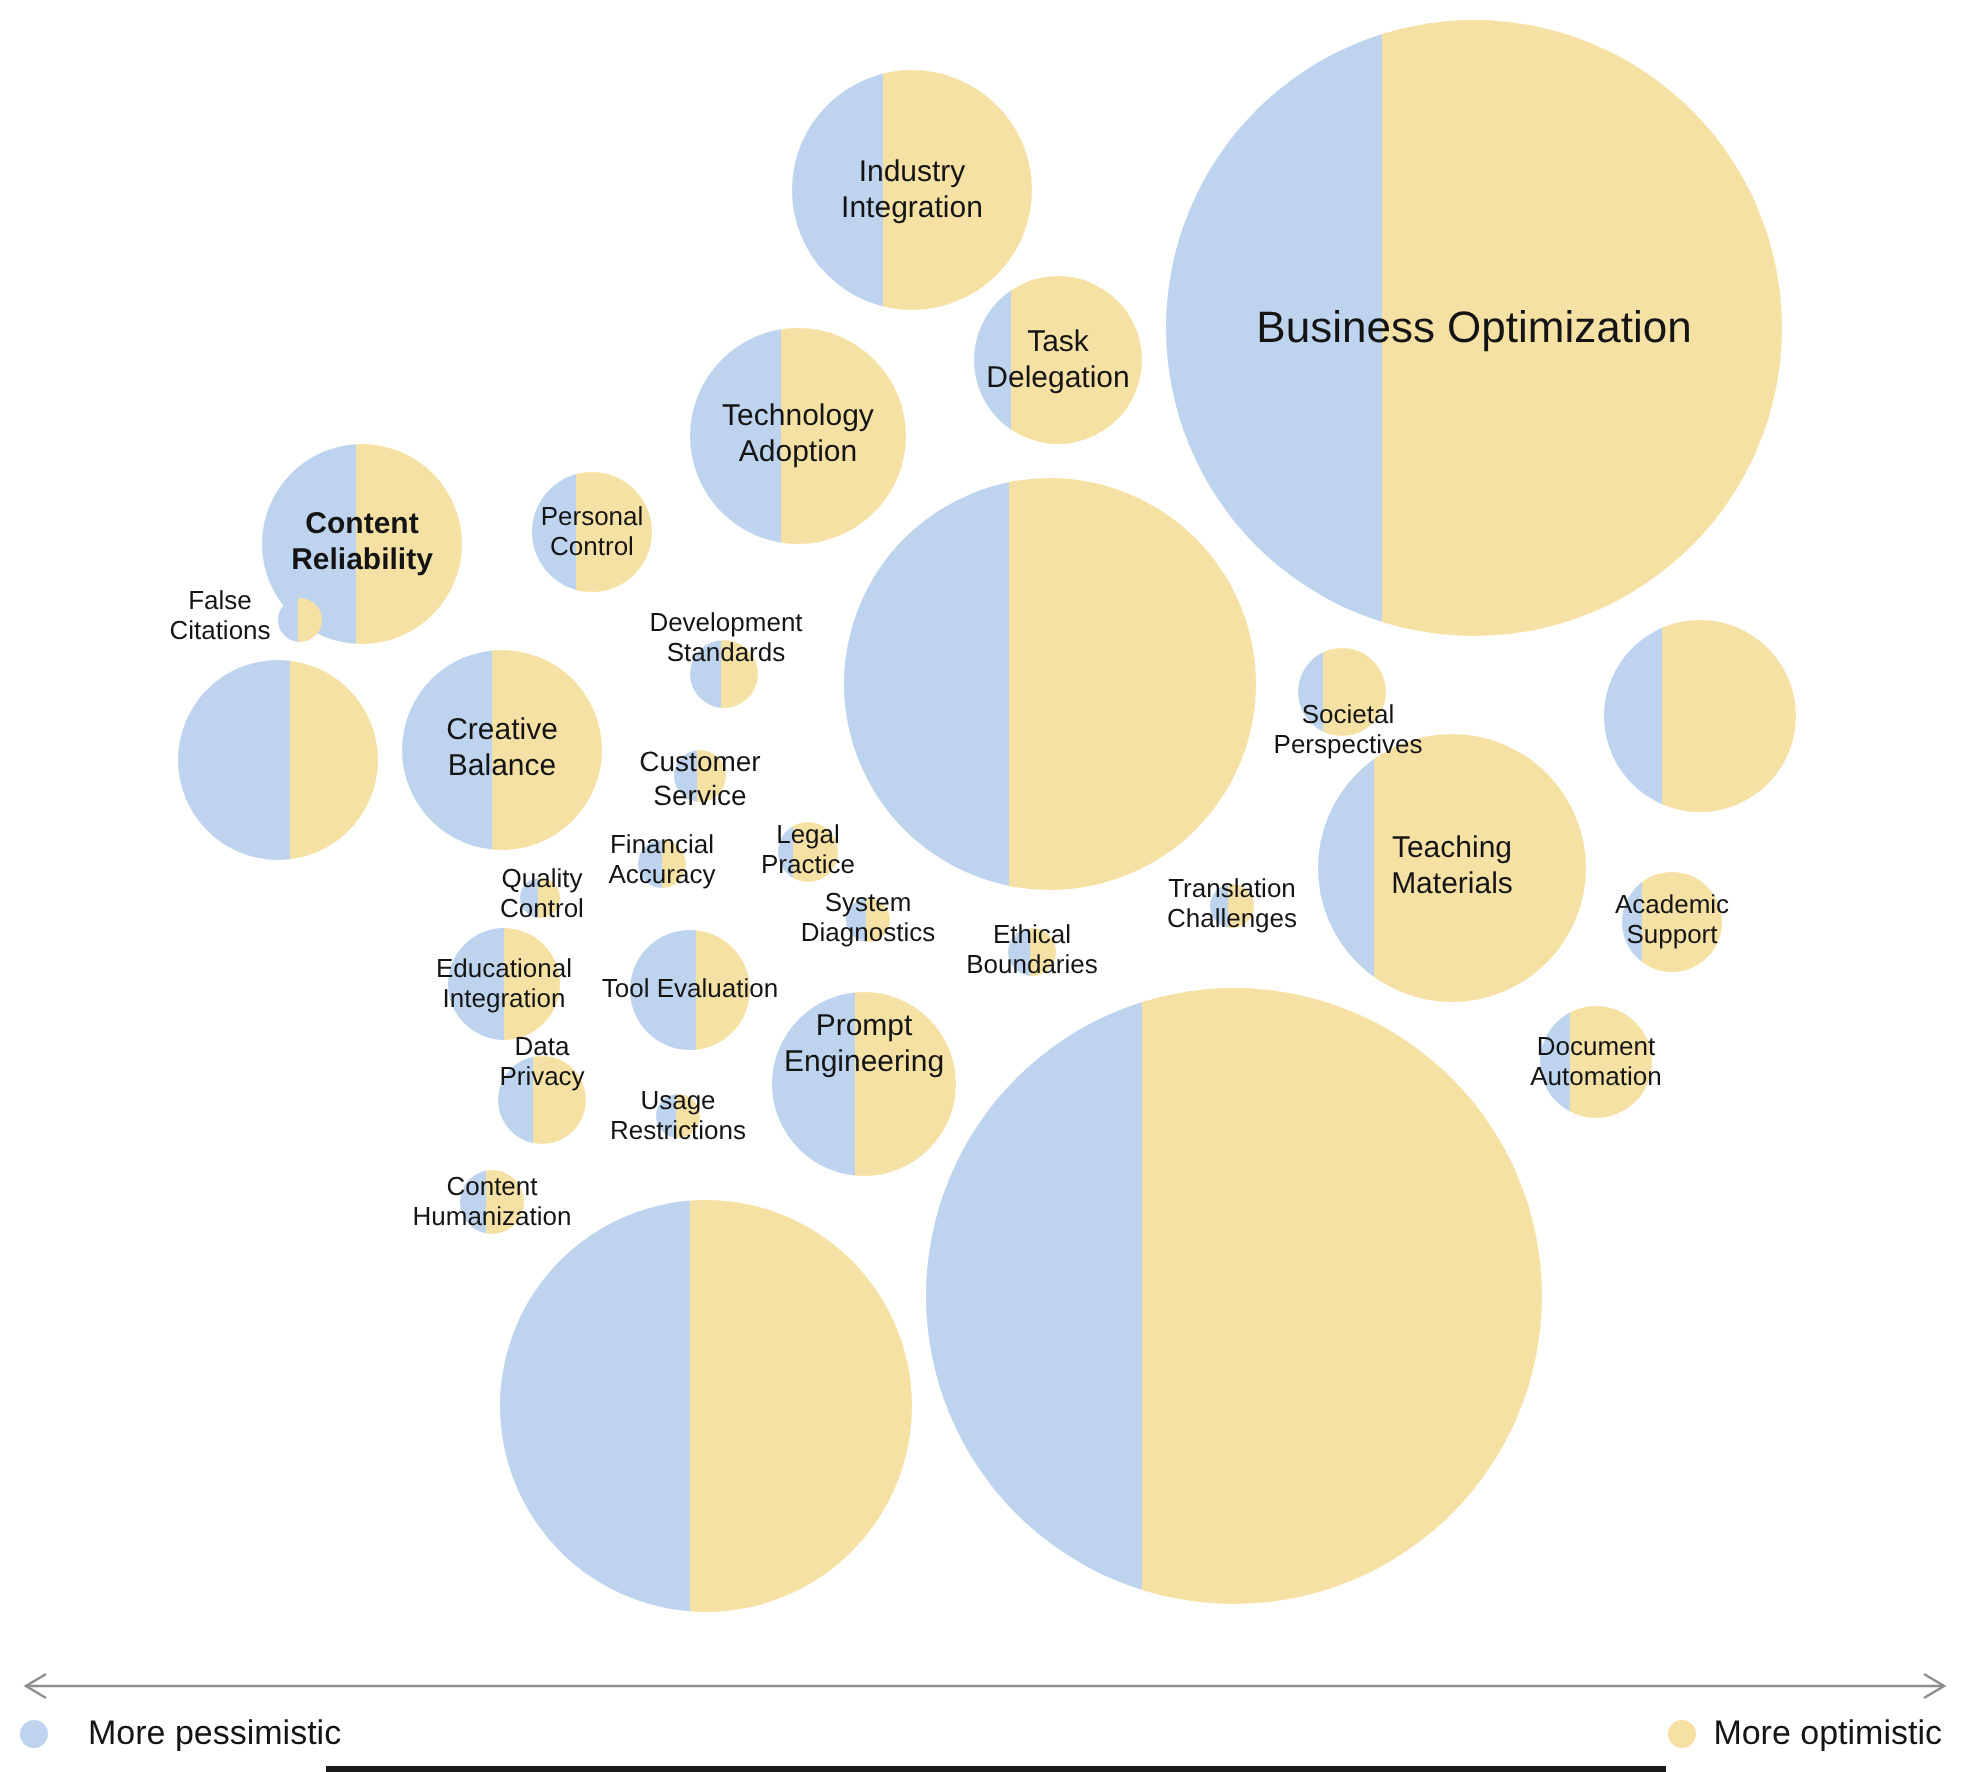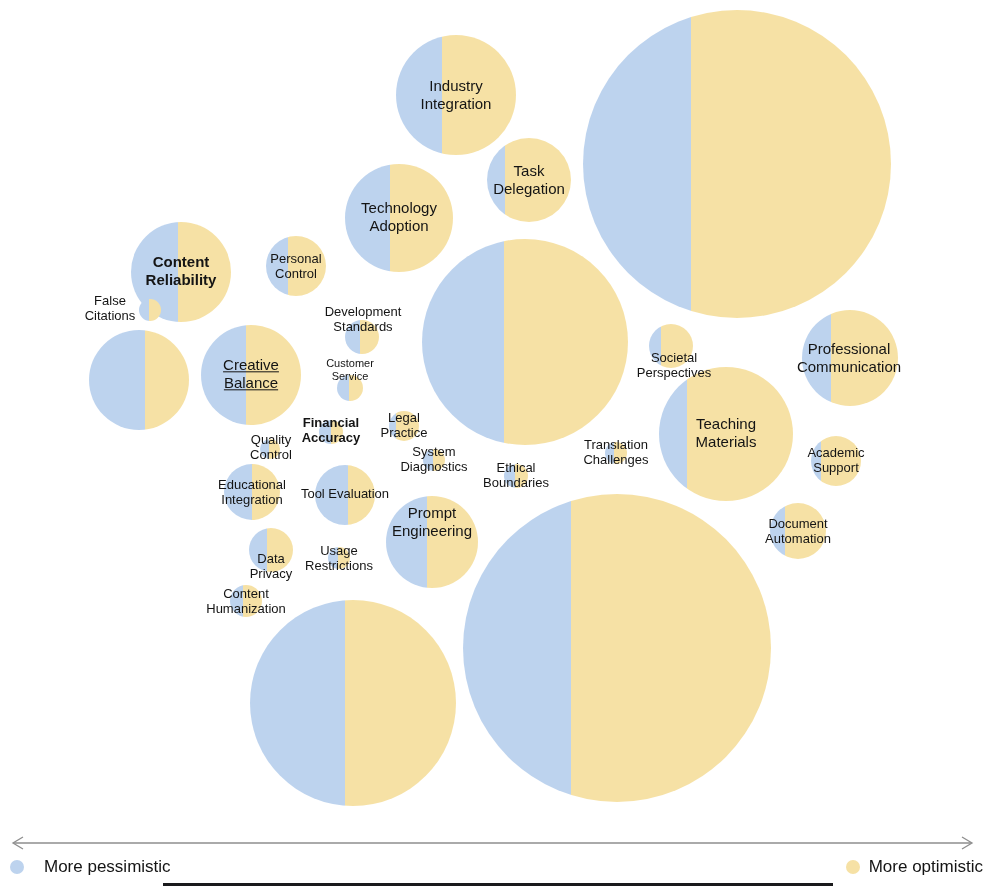--- a/index.html
+++ b/index.html
@@ -13,21 +13,21 @@
     position:absolute;transform:translate(-50%,-50%);
     text-align:center;line-height:1.18;color:#141414;font-weight:400;
     pointer-events:none;white-space:normal;
   }
   .axis-svg{position:absolute;left:0;top:834px;}
   .legend{
     position:absolute;top:857px;display:flex;align-items:center;gap:9px;
     font-size:17px;color:#141414;
   }
   .legend-left{left:10px;gap:20px;}
-  .legend-right{right:2px;justify-content:flex-end;}
+  .legend-right{right:14px;justify-content:flex-end;}
   .dot{width:14px;height:14px;border-radius:50%;display:inline-block;flex:0 0 auto;}
   .bottom-strip{position:absolute;left:163px;top:883px;width:670px;height:3px;background:#1a1a1c;}
 </style>
 </head>
 <body>
 
 <div class="stage">
 
   <div class="bubble-layer">
       <div class="bubble" style="left: 396px; top: 35px; width: 120px; height: 120px; background: linear-gradient(90deg, rgb(189, 211, 238) 0px, rgb(189, 211, 238) 38%, rgb(246, 225, 165) 38%, rgb(246, 225, 165) 100%);"></div>
@@ -56,42 +56,42 @@
       <div class="bubble" style="left: 315px; top: 465px; width: 60px; height: 60px; background: linear-gradient(90deg, rgb(189, 211, 238) 0px, rgb(189, 211, 238) 55%, rgb(246, 225, 165) 55%, rgb(246, 225, 165) 100%);"></div>
       <div class="bubble" style="left: 386px; top: 496px; width: 92px; height: 92px; background: linear-gradient(90deg, rgb(189, 211, 238) 0px, rgb(189, 211, 238) 45%, rgb(246, 225, 165) 45%, rgb(246, 225, 165) 100%);"></div>
       <div class="bubble" style="left: 770px; top: 503px; width: 56px; height: 56px; background: linear-gradient(90deg, rgb(189, 211, 238) 0px, rgb(189, 211, 238) 27%, rgb(246, 225, 165) 27%, rgb(246, 225, 165) 100%);"></div>
       <div class="bubble" style="left: 249px; top: 528px; width: 44px; height: 44px; background: linear-gradient(90deg, rgb(189, 211, 238) 0px, rgb(189, 211, 238) 40%, rgb(246, 225, 165) 40%, rgb(246, 225, 165) 100%);"></div>
       <div class="bubble" style="left: 328px; top: 547px; width: 22px; height: 22px; background: linear-gradient(90deg, rgb(189, 211, 238) 0px, rgb(189, 211, 238) 45%, rgb(246, 225, 165) 45%, rgb(246, 225, 165) 100%);"></div>
       <div class="bubble" style="left: 230px; top: 585px; width: 32px; height: 32px; background: linear-gradient(90deg, rgb(189, 211, 238) 0px, rgb(189, 211, 238) 40%, rgb(246, 225, 165) 40%, rgb(246, 225, 165) 100%);"></div>
       <div class="bubble" style="left: 250px; top: 600px; width: 206px; height: 206px; background: linear-gradient(90deg, rgb(189, 211, 238) 0px, rgb(189, 211, 238) 46%, rgb(246, 225, 165) 46%, rgb(246, 225, 165) 100%);"></div>
       <div class="bubble" style="left: 463px; top: 494px; width: 308px; height: 308px; background: linear-gradient(90deg, rgb(189, 211, 238) 0px, rgb(189, 211, 238) 35%, rgb(246, 225, 165) 35%, rgb(246, 225, 165) 100%);"></div>
       <div class="blabel" style="left: 456px; top: 95px; width: 90px; font-size: 15px;">Industry Integration</div>
       <div class="blabel" style="left: 529px; top: 180px; width: 82px; font-size: 15px;">Task Delegation</div>
+      <div class="blabel" style="left: 737px; top: 164px; width: 280px; font-size: 22px;">Business Optimization</div>
       <div class="blabel" style="left: 399px; top: 217px; width: 95px; font-size: 15px;">Technology Adoption</div>
       <div class="blabel" style="left: 296px; top: 266px; width: 64px; font-size: 13px;">Personal Control</div>
       <div class="blabel" style="left: 181px; top: 271px; width: 90px; font-size: 15px; font-weight: bold;">Content Reliability</div>
       <div class="blabel" style="left: 110px; top: 308px; width: 62px; font-size: 13px;">False Citations</div>
       <div class="blabel" style="left: 363px; top: 319px; width: 92px; font-size: 13px;">Development Standards</div>
       <div class="blabel" style="left: 674px; top: 342px; width: 86px; font-size: 13px; margin-top: 23px;">Societal Perspectives</div>
-      <div class="blabel" style="left: 849px; top: 358px; width: 110px; font-size: 15px;">Professional Communication</div>
-      <div class="blabel" style="left: 251px; top: 374px; width: 72px; font-size: 15px; text-decoration: underline;">Creative Balance</div>
-      <div class="blabel" style="left: 350px; top: 370px; width: 64px; font-size: 11px;">Customer Service</div>
+      <div class="blabel" style="left: 251px; top: 374px; width: 72px; font-size: 15px;">Creative Balance</div>
+      <div class="blabel" style="left: 350px; top: 389px; width: 64px; font-size: 14px;">Customer Service</div>
       <div class="blabel" style="left: 404px; top: 425px; width: 58px; font-size: 13px;">Legal Practice</div>
-      <div class="blabel" style="left: 331px; top: 430px; width: 62px; font-size: 13px; font-weight: bold;">Financial Accuracy</div>
+      <div class="blabel" style="left: 331px; top: 430px; width: 62px; font-size: 13px;">Financial Accuracy</div>
       <div class="blabel" style="left: 271px; top: 447px; width: 54px; font-size: 13px;">Quality Control</div>
       <div class="blabel" style="left: 726px; top: 433px; width: 76px; font-size: 15px;">Teaching Materials</div>
       <div class="blabel" style="left: 616px; top: 452px; width: 74px; font-size: 13px;">Translation Challenges</div>
       <div class="blabel" style="left: 434px; top: 459px; width: 78px; font-size: 13px;">System Diagnostics</div>
       <div class="blabel" style="left: 516px; top: 475px; width: 72px; font-size: 13px;">Ethical Boundaries</div>
       <div class="blabel" style="left: 836px; top: 460px; width: 64px; font-size: 13px;">Academic Support</div>
       <div class="blabel" style="left: 252px; top: 492px; width: 76px; font-size: 13px;">Educational Integration</div>
       <div class="blabel" style="left: 345px; top: 494px; width: 100px; font-size: 13px;">Tool Evaluation</div>
       <div class="blabel" style="left: 432px; top: 522px; width: 96px; font-size: 15px;">Prompt Engineering</div>
       <div class="blabel" style="left: 798px; top: 531px; width: 76px; font-size: 13px;">Document Automation</div>
-      <div class="blabel" style="left: 271px; top: 566px; width: 52px; font-size: 13px;">Data Privacy</div>
+      <div class="blabel" style="left: 271px; top: 531px; width: 52px; font-size: 13px;">Data Privacy</div>
       <div class="blabel" style="left: 339px; top: 558px; width: 80px; font-size: 13px;">Usage Restrictions</div>
       <div class="blabel" style="left: 246px; top: 601px; width: 92px; font-size: 13px;">Content Humanization</div>
     </div>
 
   <svg class="axis-svg" width="985" height="18" aria-hidden="true">
     <line x1="14" y1="9" x2="971" y2="9" stroke="#8e8e8e" stroke-width="1.3"></line>
     <path d="M23 3 L13 9 L23 15" fill="none" stroke="#8e8e8e" stroke-width="1.3"></path>
     <path d="M962 3 L972 9 L962 15" fill="none" stroke="#8e8e8e" stroke-width="1.3"></path>
   </svg>
 

